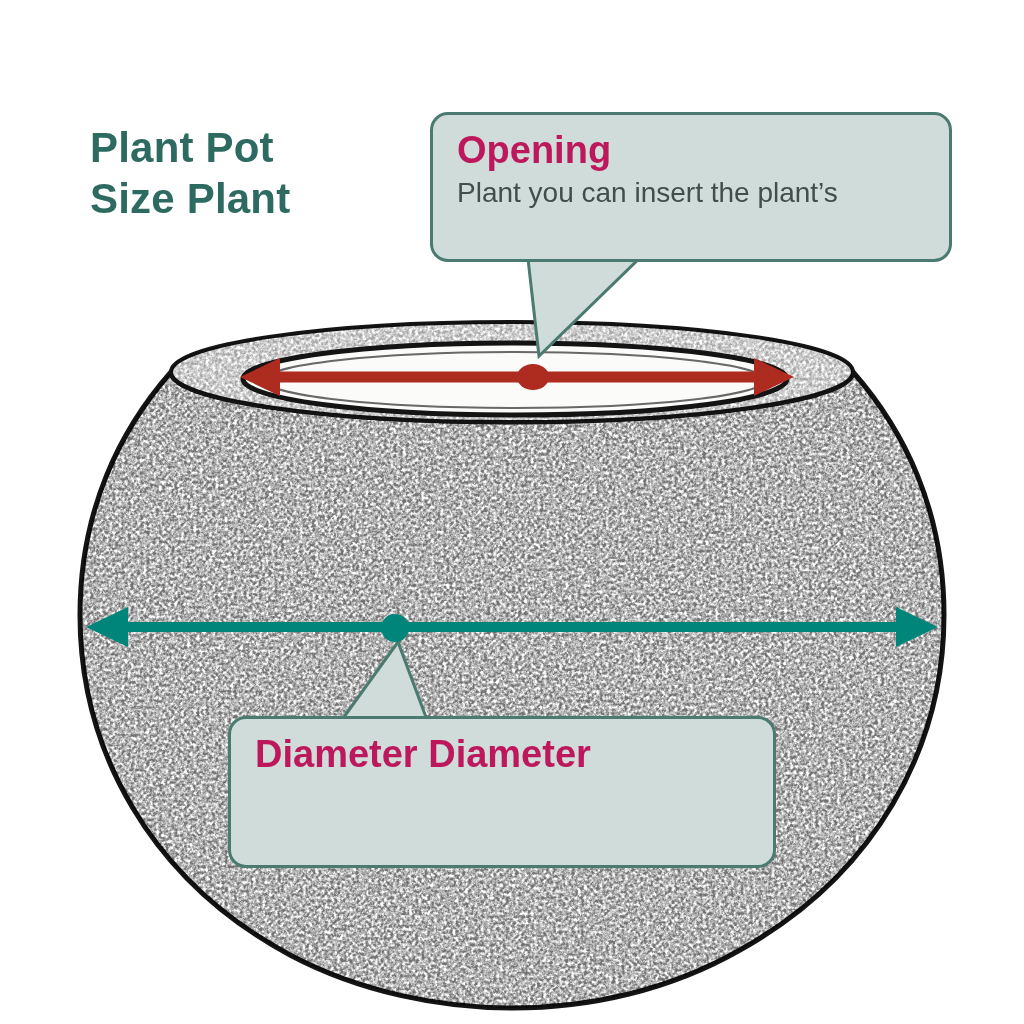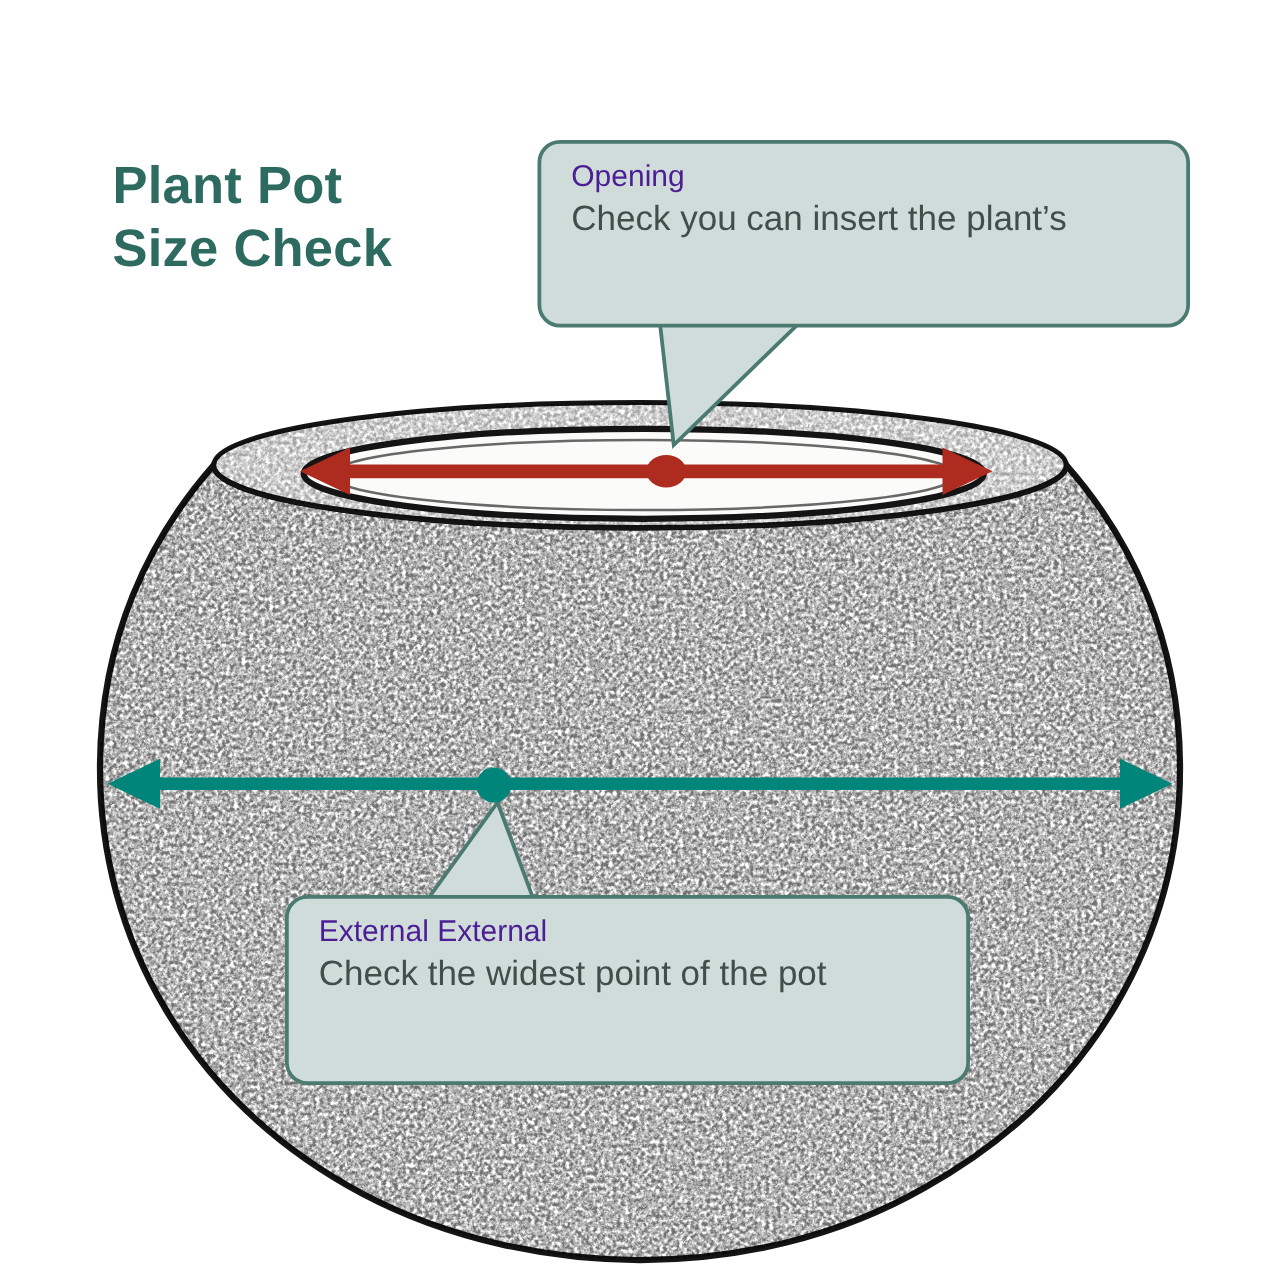--- a/index.html
+++ b/index.html
@@ -14,21 +14,21 @@
     color:#2d6a60;font-weight:bold;font-size:42px;line-height:1.22;
     letter-spacing:0.2px;
   }
 
   .callout{
     position:absolute;z-index:3;box-sizing:border-box;
     background:#cfdcd9;border:3px solid #4a7a70;border-radius:18px;
     padding:12px 24px 16px 24px;
   }
   .callout .heading{
-    color:#4c1d95;font-weight:normal;font-size:24px;line-height:1.25;
+    color:#be185d;font-weight:bold;font-size:38px;line-height:1.25;
   }
   .callout .body-line{
     color:#414e4a;font-size:28px;line-height:1.3;
   }
   .callout-opening{left:430px;top:112px;width:522px;height:150px;}
   .callout-external{left:228px;top:716px;width:548px;height:152px;}
 </style>
 </head>
 <body>
 
@@ -80,26 +80,25 @@
     <g>
       <line x1="112" y1="627" x2="912" y2="627" stroke="#00857b" stroke-width="10"></line>
       <polygon points="86,627 128,607 128,647" fill="#00857b"></polygon>
       <polygon points="938,627 896,607 896,647" fill="#00857b"></polygon>
     </g>
     <circle cx="395" cy="628" r="14" fill="#00857b"></circle>
   </svg>
 
   <div class="page-title">
     <div>Plant Pot</div>
-    <div>Size Check</div>
+    <div>Size Plant</div>
   </div>
 
   <div class="callout callout-opening">
     <div class="heading">Opening</div>
-    <div class="body-line">Check you can insert the plant’s</div>
+    <div class="body-line">Plant you can insert the plant’s</div>
   </div>
 
   <div class="callout callout-external">
-    <div class="heading">External External</div>
-    <div class="body-line">Check the widest point of the pot</div>
+    <div class="heading">Diameter Diameter</div>
   </div>
 
 </div>
 
 </body></html>

